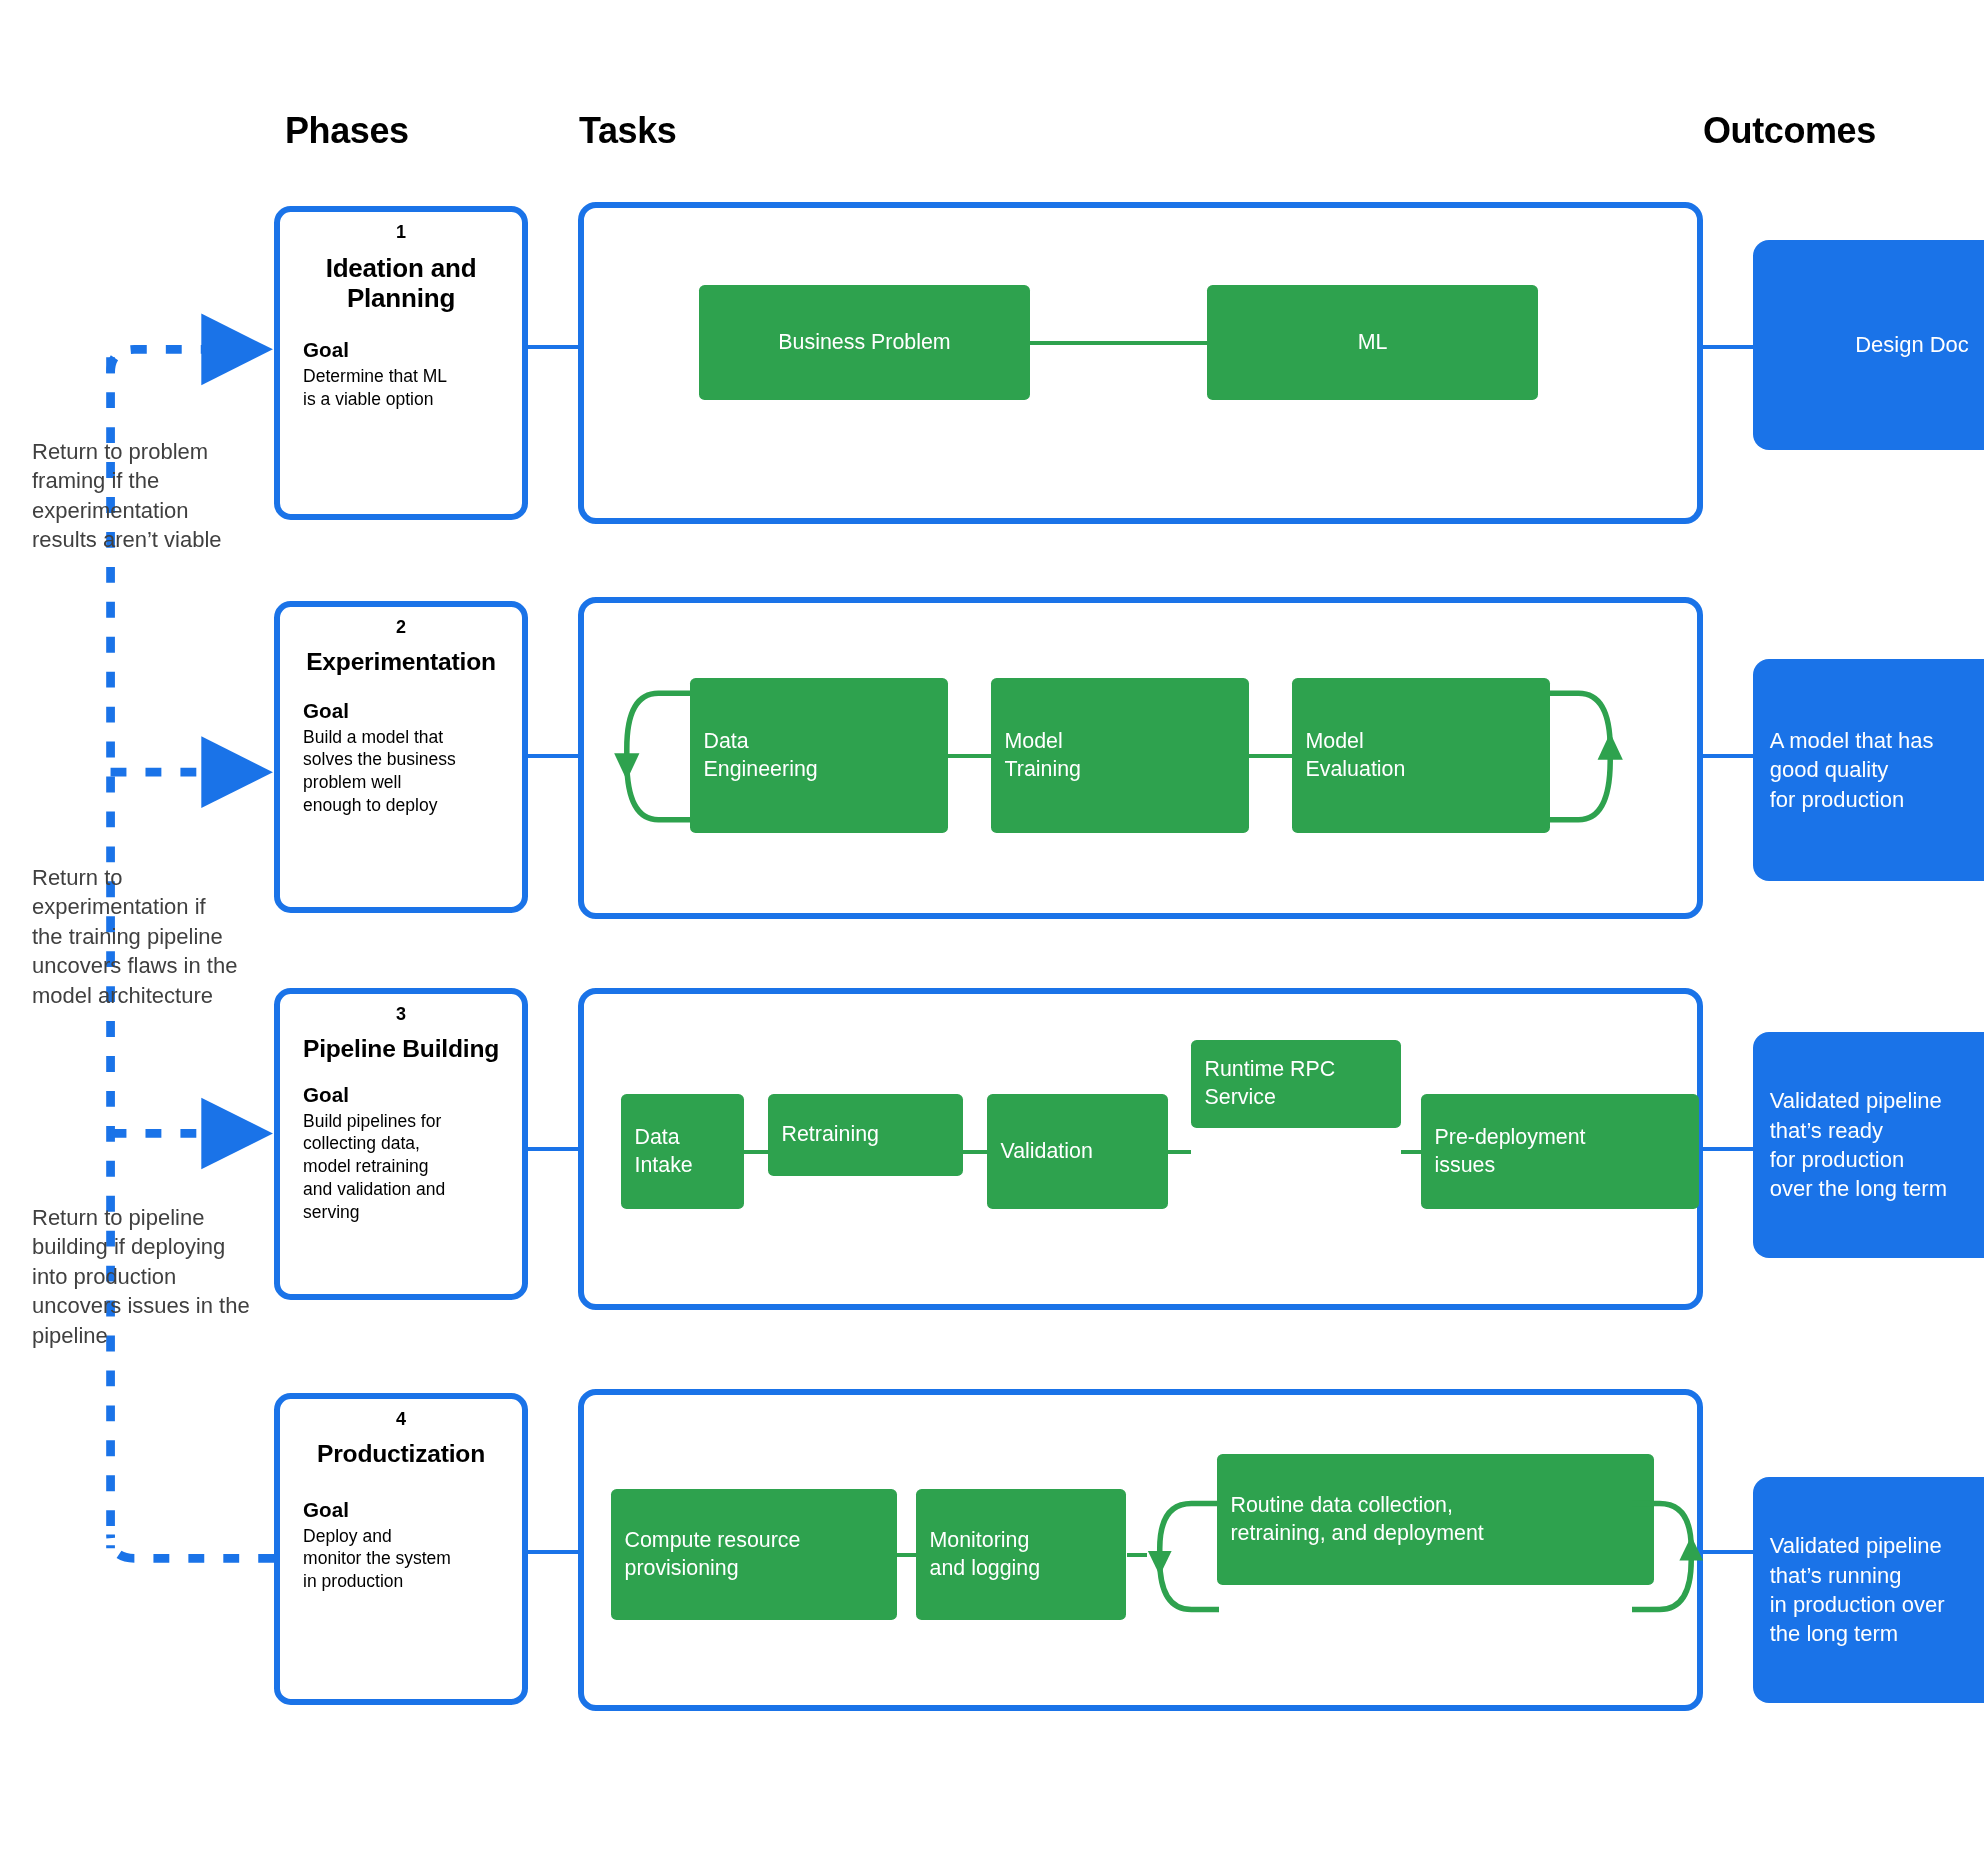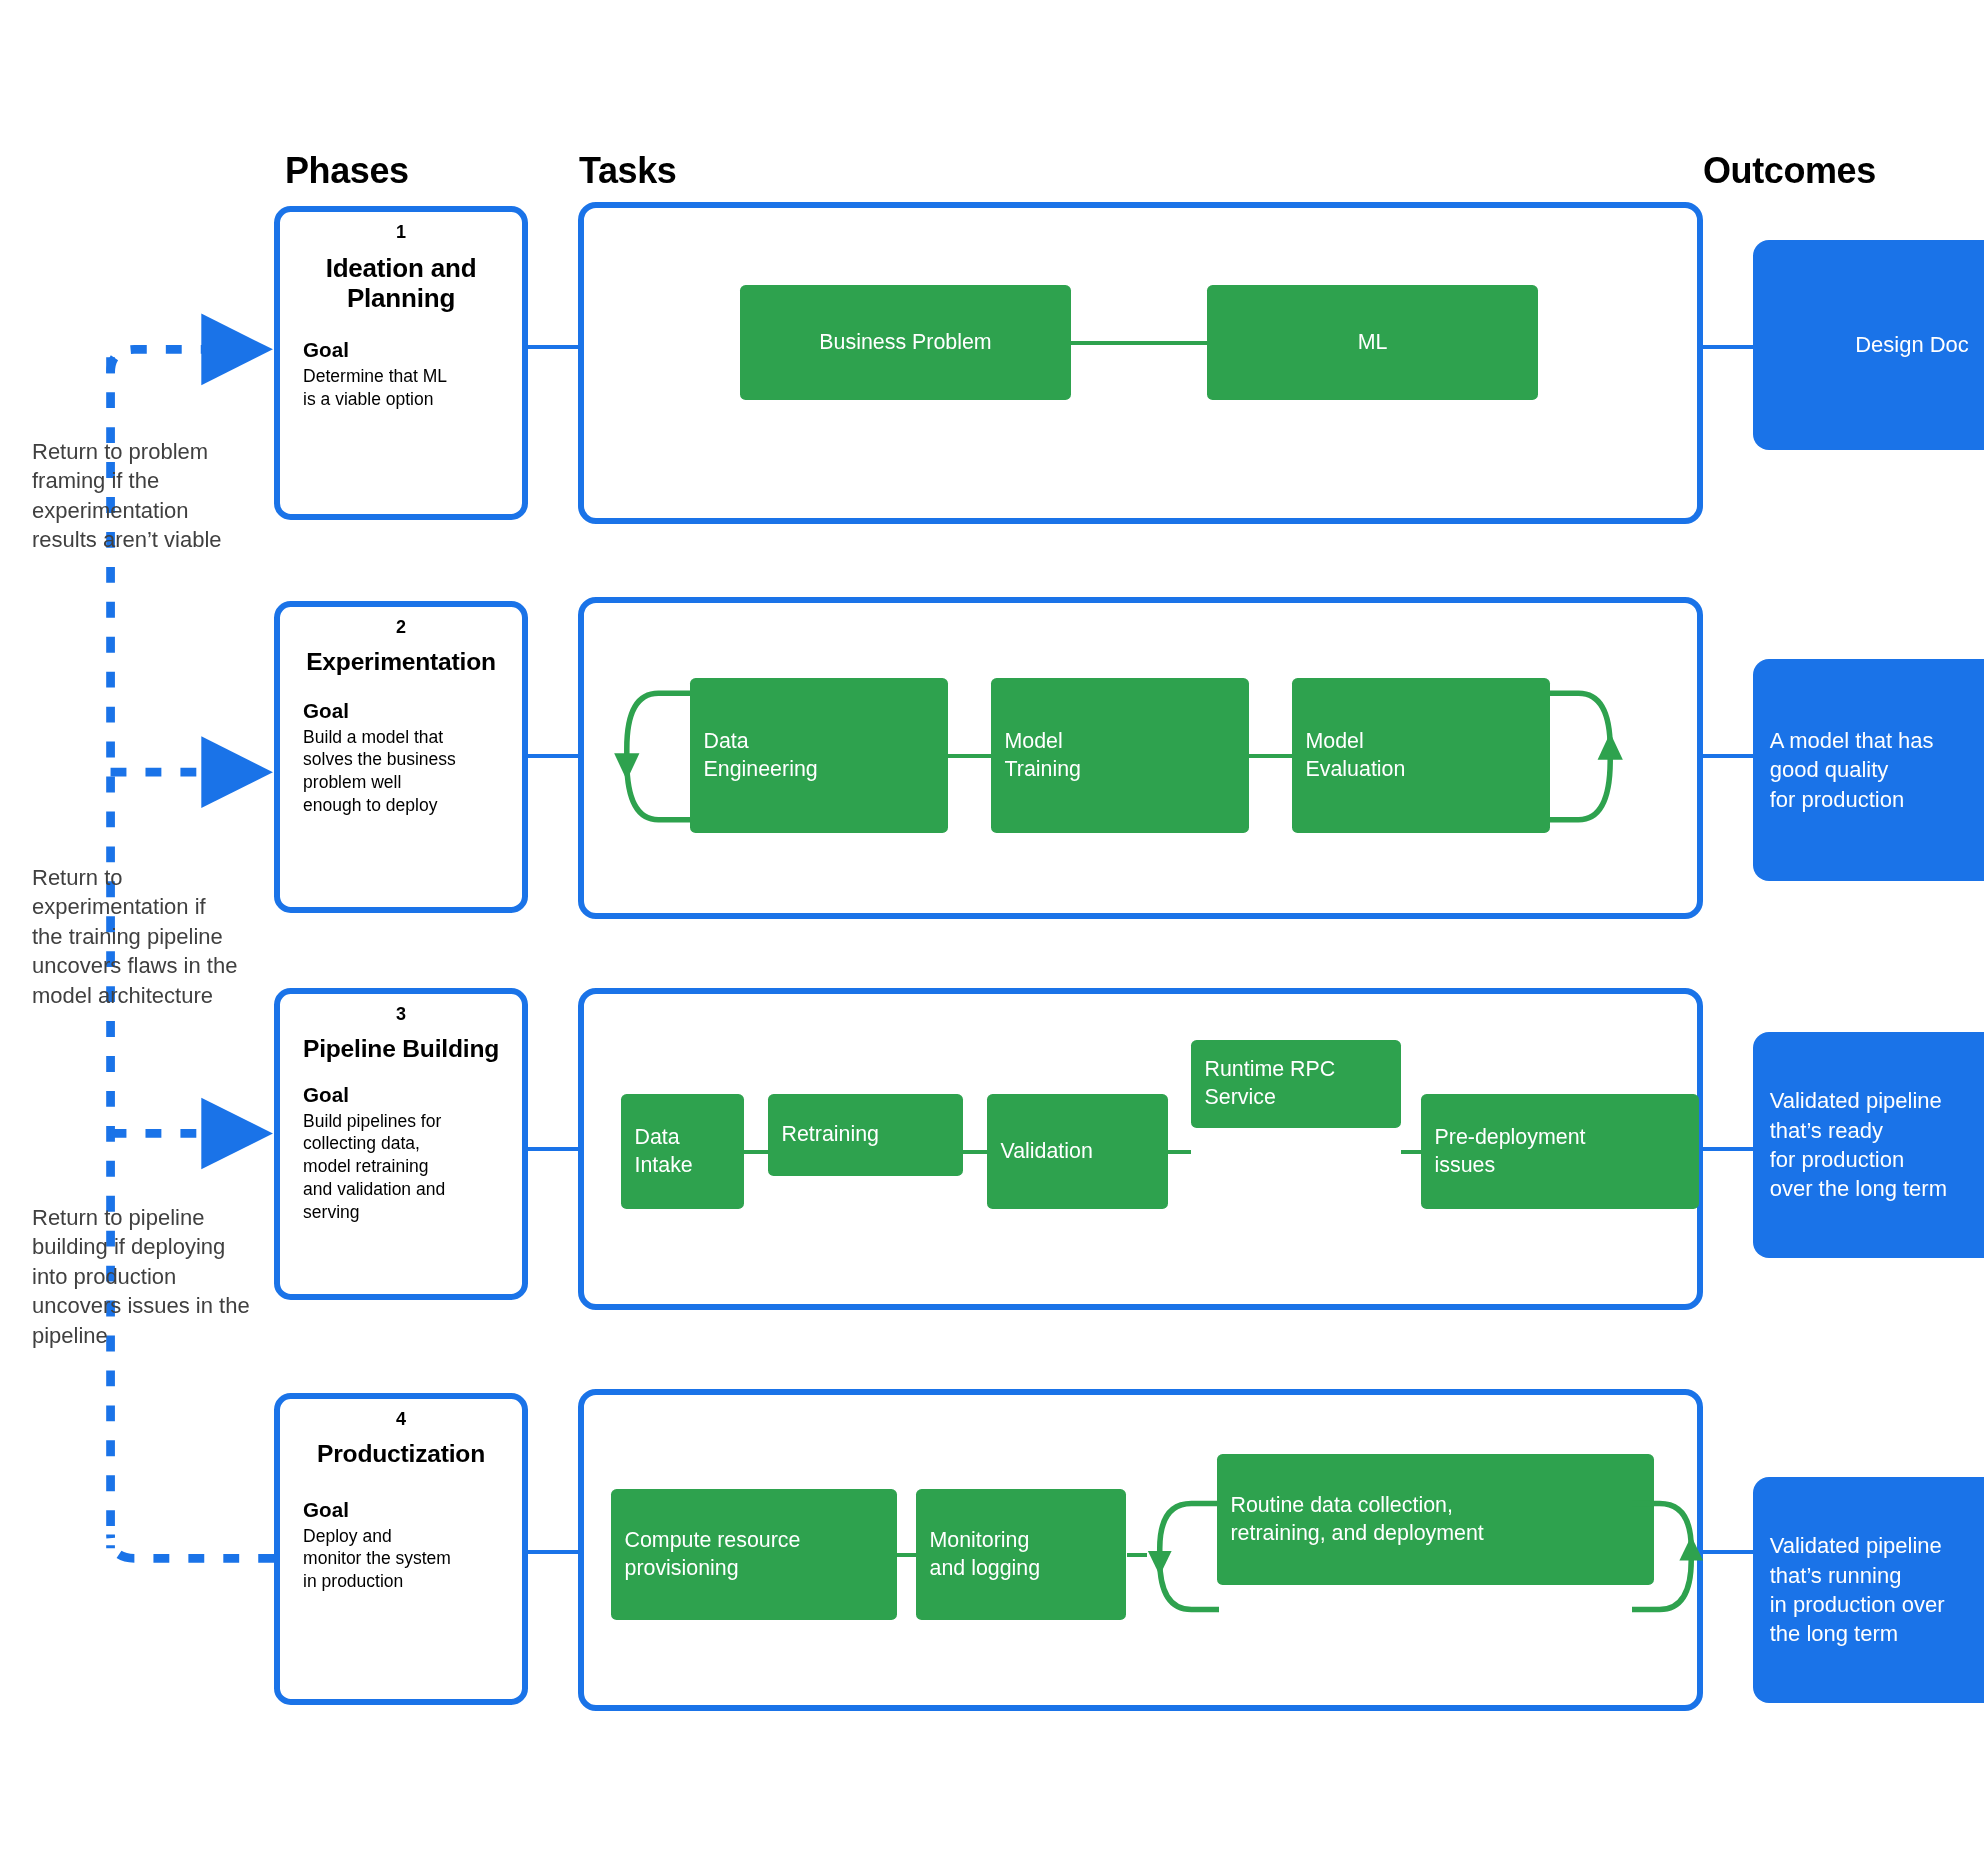--- a/index.html
+++ b/index.html
@@ -19,21 +19,20 @@
     overflow: hidden;
   }
   
   .col-header {
     position: absolute;
     font-size: 36px;
     font-weight: 700;
     letter-spacing: -0.4px;
     color: #000;
     white-space: nowrap;
-    margin-top: 40px;
   }
   #hdr-phases   { left: 285px;  top: 110px; }
   #hdr-tasks    { left: 579px; top: 110px; }
   #hdr-outcomes { left: 1703px; top: 110px; }
 
   
   .phase-card {
     position: absolute;
     box-sizing: border-box;
     border: 6.4px solid #1a73e8;
@@ -189,21 +188,21 @@
 Planning</div>
     <div class="goal-block">
       <div class="goal-label">Goal</div>
       <div class="goal-text" style="white-space:pre-line;">Determine that ML
 is a viable option</div>
     </div>
   </div>
   <div class="blue-link" style="left:528px; top:345px; width:52px;"></div>
 
   <div class="tasks-panel" style="left:578px; top:202px; width:1125px; height:322px;"></div>
-  <div class="task-box" style="left:740px; top:285px; width:331px; height:115px; justify-content:center; text-align:center;">
+  <div class="task-box" style="left:699px; top:285px; width:331px; height:115px; justify-content:center; text-align:center;">
     <span>Business Problem</span>
   </div>
   <div class="green-link" style="left:1030px; top:341px; width:179px;"></div>
   <div class="task-box" style="left:1207px; top:285px; width:331px; height:115px; justify-content:center; text-align:center;">
     <span>ML</span>
   </div>
 
   <div class="blue-link" style="left:1703px; top:345px; width:52px;"></div>
   <div class="outcome-box" style="left:1753px; top:240px; width:318px; height:210px; justify-content:center; text-align:center;">
     <span>Design Doc</span>

